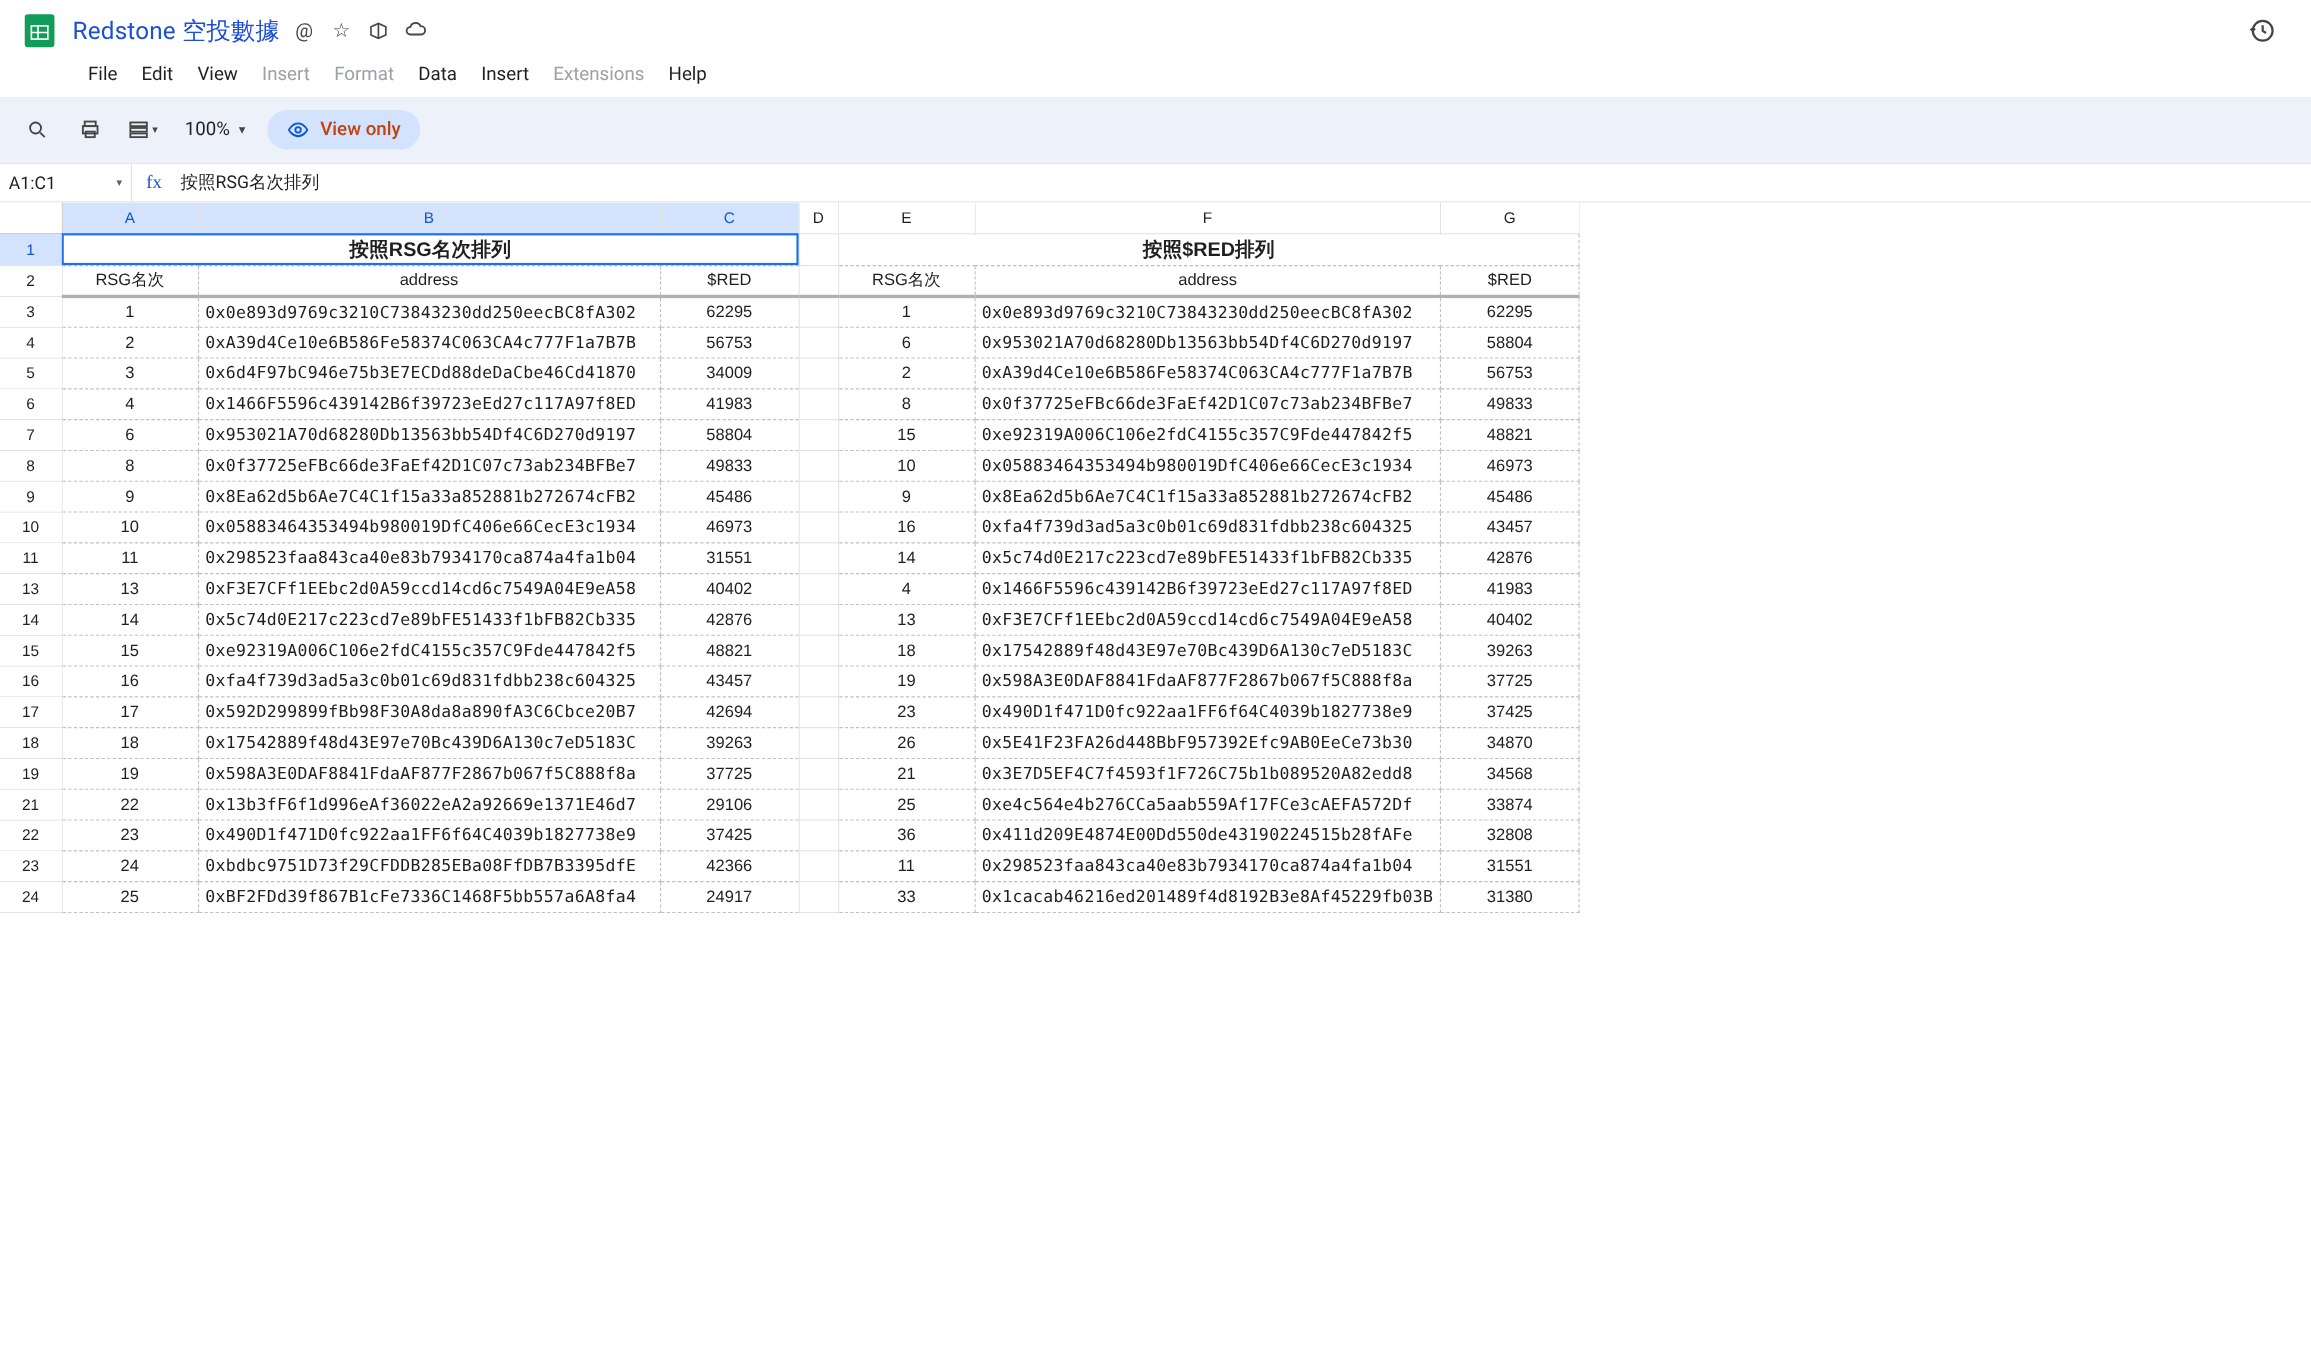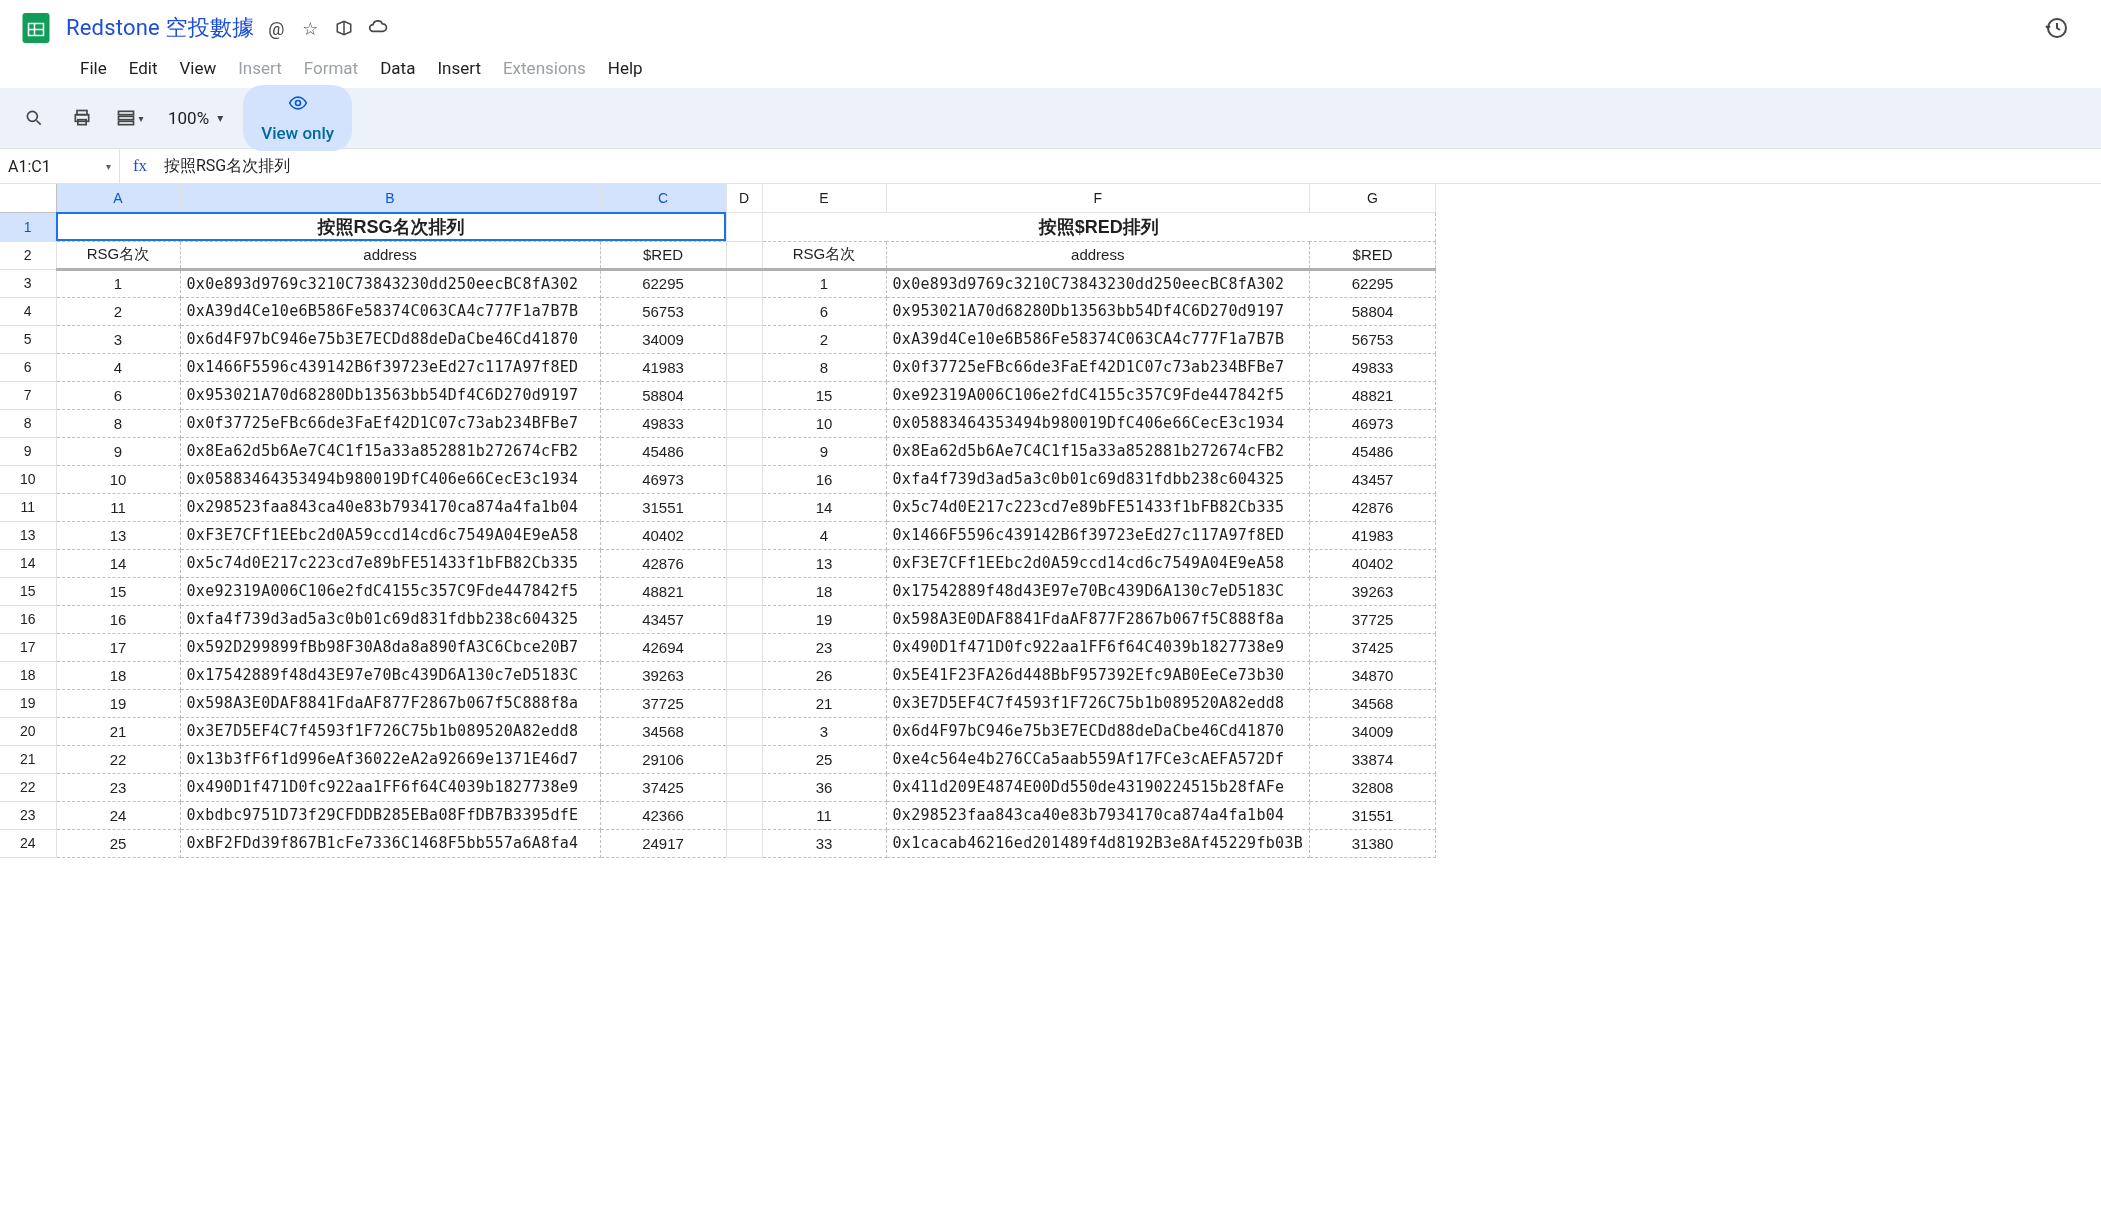--- a/index.html
+++ b/index.html
@@ -35,22 +35,22 @@
   background:#edf2fa;
   display:flex; align-items:center; gap:12px;
   padding: 10px 16px; border-radius: 0;
   margin: 0; height:60px;
 }
 .tool-btn { width:36px; height:36px; display:flex; align-items:center; justify-content:center; border-radius:4px; color:#444746; cursor:pointer; font-size:20px;}
 .zoom { display:flex; align-items:center; gap:8px; padding:0 8px; font-size:17px; color:#1f1f1f;}
 .zoom .caret { font-size:12px; color:#444746;}
 .view-pill {
   background:#d3e3fd; border-radius:20px; padding:8px 18px;
-  display:flex; align-items:center; gap:10px; color:#0369a1; font-size:17px;
-  cursor:default; font-weight:500;flex-direction:column;
+  display:flex; align-items:center; gap:10px; color:#c2410c; font-size:17px;
+  cursor:default; font-weight:500;
 }
 .view-pill svg { width:20px; height:20px; }
 .formula-row {
   display:flex; align-items:center; border-top:1px solid #e1e3e1; border-bottom:1px solid #e1e3e1;
   height:36px; font-size:16px;
 }
 .namebox {
   width:120px; display:flex; align-items:center; justify-content:space-between;
   padding:0 8px; border-right:1px solid #e1e3e1; height:100%;
   color:#1f1f1f;
@@ -370,30 +370,20 @@
           <th class="rowh">19</th>
           <td class="cell">19</td>
           <td class="cell addr">0x598A3E0DAF8841FdaAF877F2867b067f5C888f8a</td>
           <td class="cell">37725</td>
           <td class="cell solid"></td>
           <td class="cell">21</td>
           <td class="cell addr">0x3E7D5EF4C7f4593f1F726C75b1b089520A82edd8</td>
           <td class="cell">34568</td>
         </tr>
         <tr>
-          <th class="rowh">20</th>
-          <td class="cell">21</td>
-          <td class="cell addr">0x3E7D5EF4C7f4593f1F726C75b1b089520A82edd8</td>
-          <td class="cell">34568</td>
-          <td class="cell solid"></td>
-          <td class="cell">3</td>
-          <td class="cell addr">0x6d4F97bC946e75b3E7ECDd88deDaCbe46Cd41870</td>
-          <td class="cell">34009</td>
-        </tr>
-        <tr>
           <th class="rowh">21</th>
           <td class="cell">22</td>
           <td class="cell addr">0x13b3fF6f1d996eAf36022eA2a92669e1371E46d7</td>
           <td class="cell">29106</td>
           <td class="cell solid"></td>
           <td class="cell">25</td>
           <td class="cell addr">0xe4c564e4b276CCa5aab559Af17FCe3cAEFA572Df</td>
           <td class="cell">33874</td>
         </tr>
         <tr>

